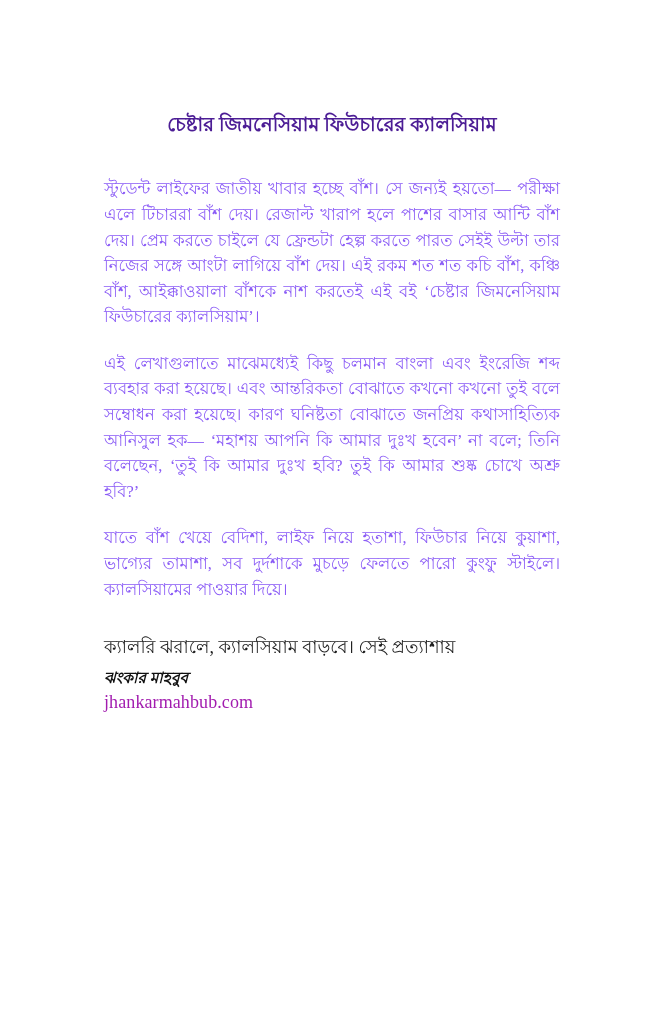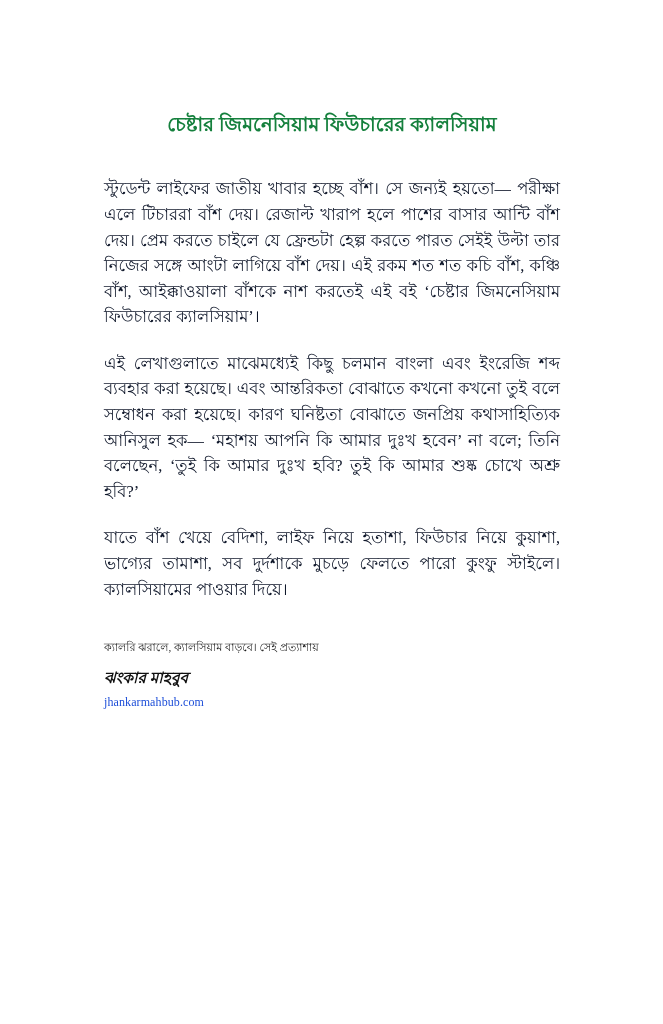--- a/index.html
+++ b/index.html
@@ -32,77 +32,77 @@
   }
 
   .doc-title {
     margin: 0;
     padding: 0;
     font-family: "Liberation Serif", "DejaVu Serif", serif;
     font-weight: bold;
     font-size: 19.5px;
     line-height: 1.35;
     text-align: center;
-    color: #15803d;
+    color: #4c1d95;
     padding-top: 112px;
     letter-spacing: 0.1px;
   }
 
   .body-block {
     margin-top: 38px;
   }
 
   p.para {
     margin: 0 0 21px 0;
     padding: 0;
     font-family: "Liberation Serif", "DejaVu Serif", serif;
     font-size: 16.4px;
     line-height: 25.6px;
     text-align: justify;
     text-justify: inter-word;
-    color: #0f172a;
+    color: #8b5cf6;
     word-spacing: 0.4px;
   }
 
   p.para:last-of-type {
     margin-bottom: 0;
   }
 
   .signature-block {
     margin-top: 34px;
   }
 
   .closing-line {
     margin: 0;
     padding: 0;
     font-family: "Liberation Serif", "DejaVu Serif", serif;
-    font-size: 11px;
+    font-size: 18px;
     line-height: 22px;
     text-align: left;
     color: #1c1c1c;
   }
 
   .author-name {
     margin: 9px 0 0 0;
     padding: 0;
     font-family: "Liberation Serif", "DejaVu Serif", serif;
     font-weight: bold;
     font-size: 15.4px;
     line-height: 21px;
     color: #101010;
     font-style: italic;
   }
 
   .author-site {
     margin: 4px 0 0 0;
     padding: 0;
     font-family: "Liberation Serif", "DejaVu Serif", serif;
-    font-size: 12px;
+    font-size: 18px;
     line-height: 21px;
-    color: #1d4ed8;
+    color: #a21caf;
     letter-spacing: 0.1px;
   }
 </style>
 </head>
 <body>
 
 <div class="page">
   <div class="content">
 
     <h1 class="doc-title">চেষ্টার জিমনেসিয়াম ফিউচারের ক্যালসিয়াম</h1>

